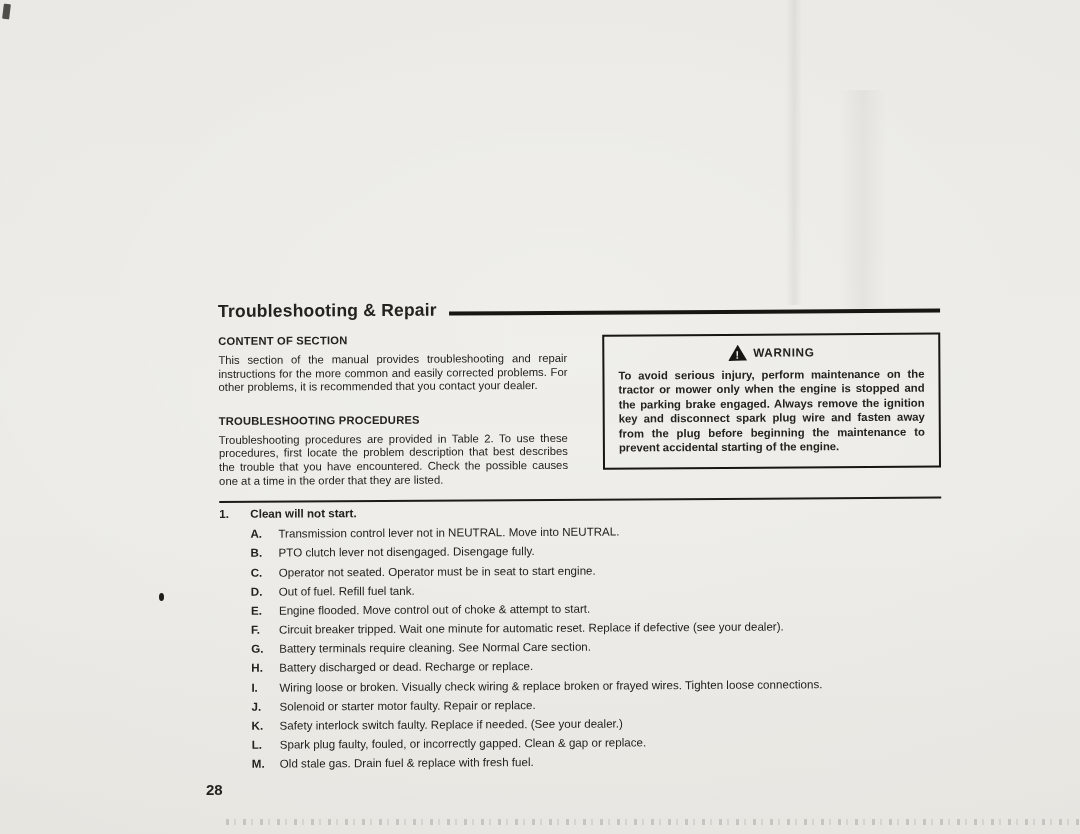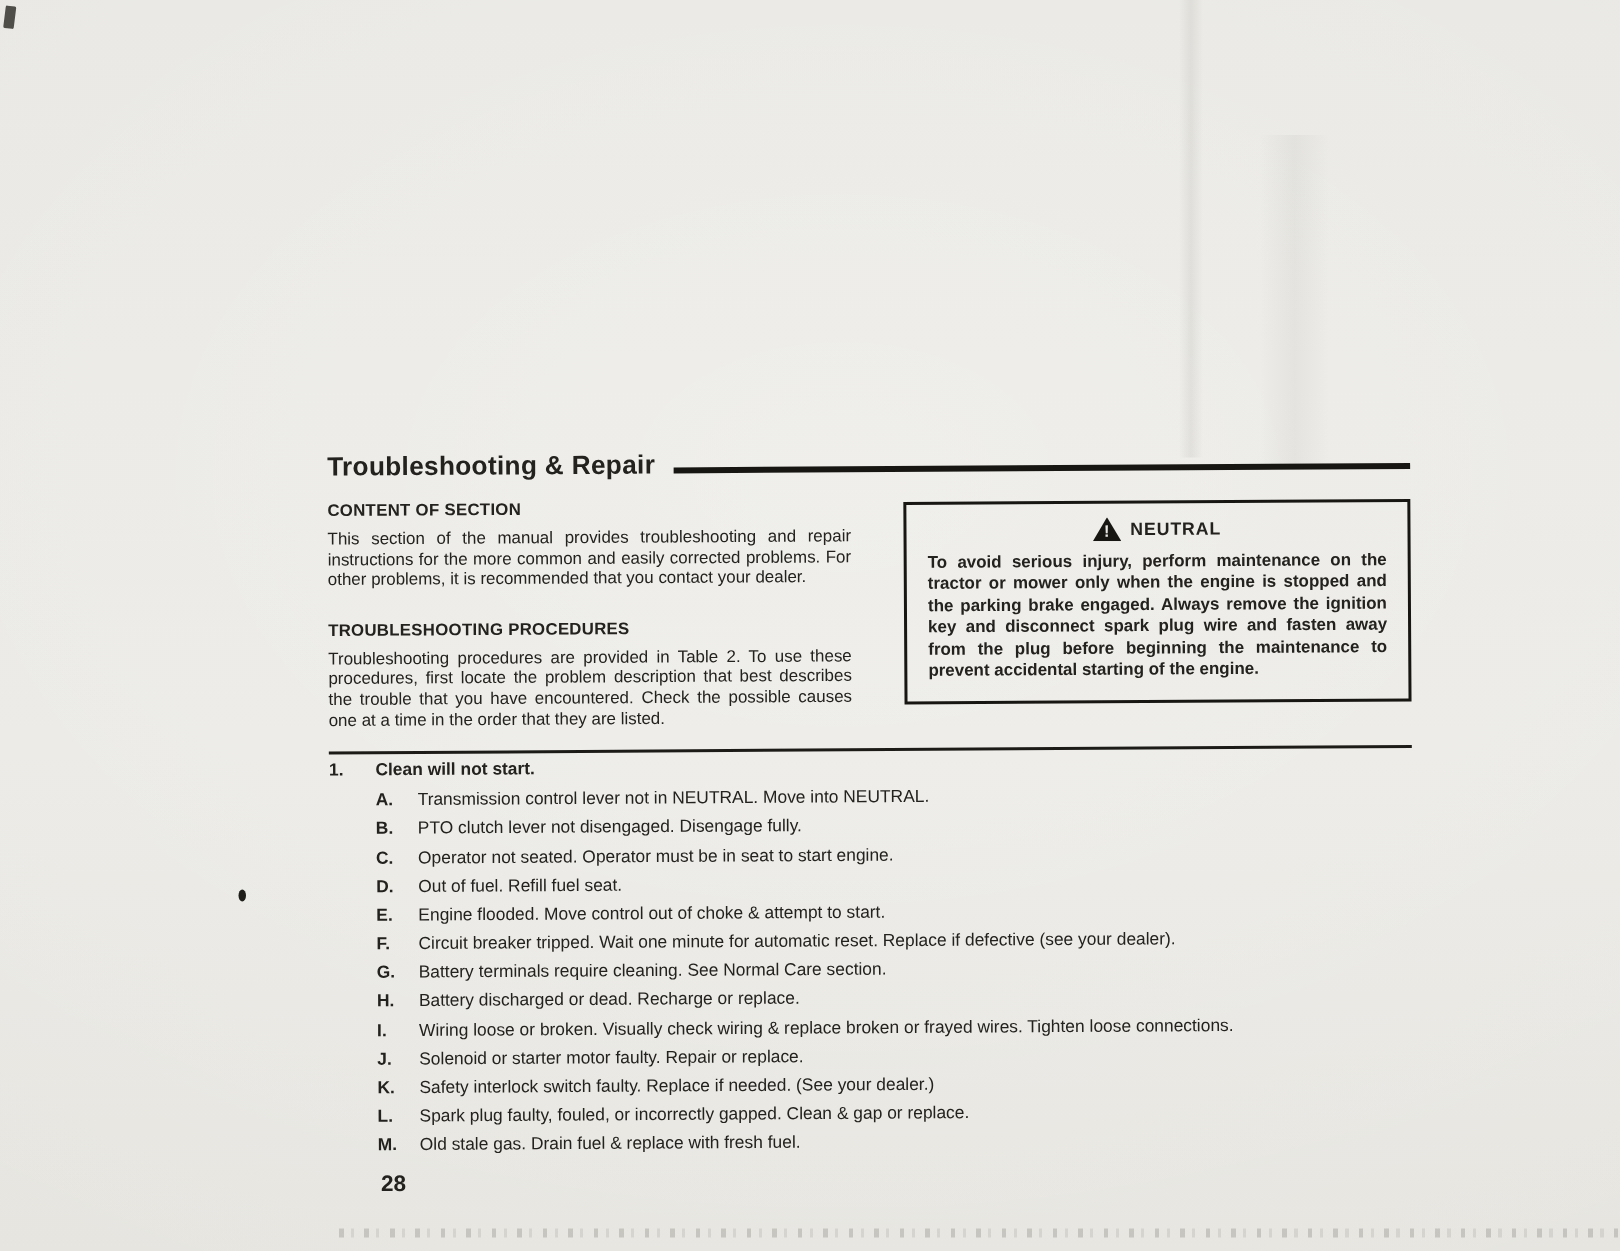--- a/index.html
+++ b/index.html
@@ -110,21 +110,20 @@
   .t-item { display: flex; padding-left: 31px; height: 19.2px; font-size: 11.6px; align-items: baseline; }
   .t-letter { width: 28px; font-weight: bold; flex: 0 0 28px; }
   .t-text { white-space: nowrap; }
 
   .page-number {
     position: absolute;
     left: 206px;
     top: 781px;
     font-size: 15px;
     font-weight: bold;
-    margin-left: 48px;
   }
 </style>
 </head>
 <body>
 
 <div class="corner-mark"></div>
 <div class="streak-a"></div>
 <div class="streak-b"></div>
 <div class="speck"></div>
 <div class="scan-noise"></div>
@@ -142,21 +141,21 @@
       <p class="sec-body">This section of the manual provides troubleshooting and repair instructions for the more common and easily corrected problems. For other problems, it is recommended that you contact your dealer.</p>
       <h2 class="sec-heading second">TROUBLESHOOTING PROCEDURES</h2>
       <p class="sec-body">Troubleshooting procedures are provided in Table 2. To use these procedures, first locate the problem description that best describes the trouble that you have encountered. Check the possible causes one at a time in the order that they are listed.</p>
     </div>
 
     <div class="warning-box">
       <div class="warning-header">
         <span class="w-icon">
             <span class="w-excl">!</span>
           </span>
-        <span>NEUTRAL</span>
+        <span>WARNING</span>
       </div>
       <p class="warning-body">To avoid serious injury, perform maintenance on the tractor or mower only when the engine is stopped and the parking brake engaged. Always remove the ignition key and disconnect spark plug wire and fasten away from the plug before beginning the maintenance to prevent accidental starting of the engine.</p>
     </div>
   </div>
 
   <div class="list-section">
     <div class="list-rule"></div>
     <div class="list-title-row">
       <span class="list-num">1.</span>
       <span class="list-title">Clean will not start.</span>
@@ -170,21 +169,21 @@
       <div class="t-item">
         <span class="t-letter">B.</span>
         <span class="t-text">PTO clutch lever not disengaged. Disengage fully.</span>
       </div>
       <div class="t-item">
         <span class="t-letter">C.</span>
         <span class="t-text">Operator not seated. Operator must be in seat to start engine.</span>
       </div>
       <div class="t-item">
         <span class="t-letter">D.</span>
-        <span class="t-text">Out of fuel. Refill fuel seat.</span>
+        <span class="t-text">Out of fuel. Refill fuel tank.</span>
       </div>
       <div class="t-item">
         <span class="t-letter">E.</span>
         <span class="t-text">Engine flooded. Move control out of choke &amp; attempt to start.</span>
       </div>
       <div class="t-item">
         <span class="t-letter">F.</span>
         <span class="t-text">Circuit breaker tripped. Wait one minute for automatic reset. Replace if defective (see your dealer).</span>
       </div>
       <div class="t-item">

